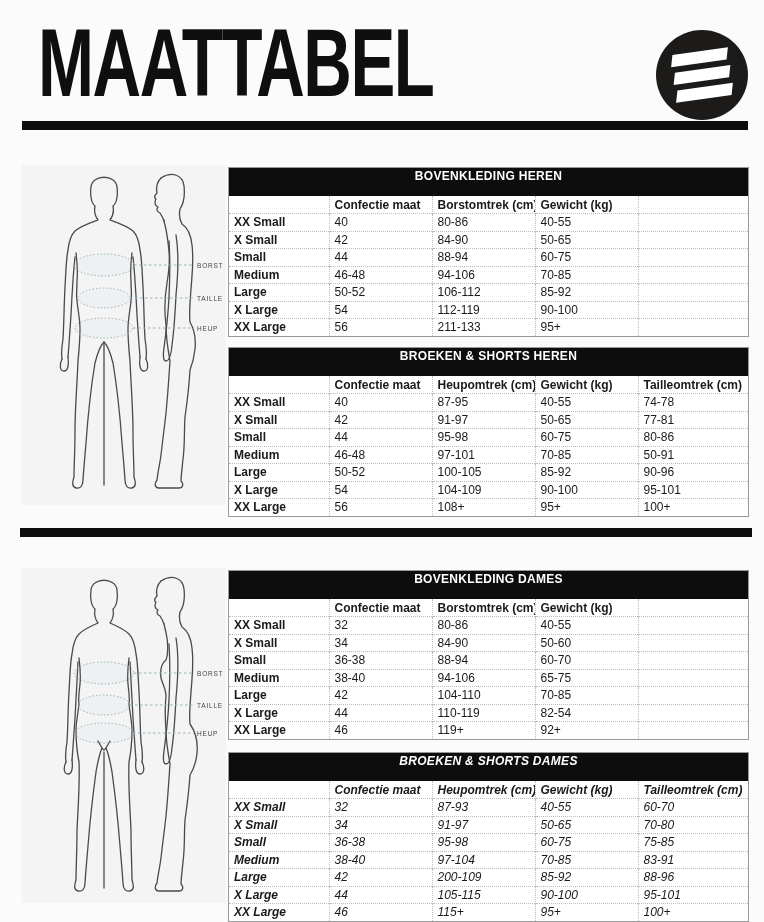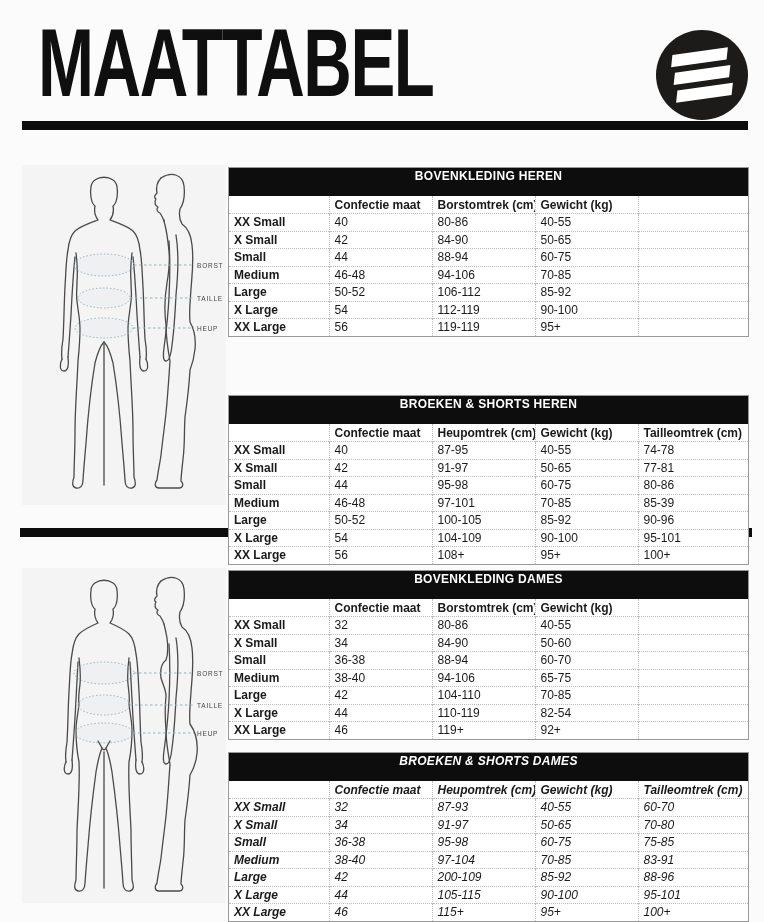--- a/index.html
+++ b/index.html
@@ -30,21 +30,21 @@
   
   .size-table{position:absolute;left:228px;width:521px;background:#ffffff;border:1px solid var(--table-border);box-sizing:border-box;}
   .t-title{height:28px;line-height:17px;background:var(--accent-black);color:#ffffff;text-align:center;
         font-weight:bold;font-size:12px;letter-spacing:0.3px;}
   .size-table table{border-collapse:collapse;table-layout:fixed;width:100%;}
   .size-table th,.size-table td{font-size:12px;padding:0 0 0 5px;text-align:left;white-space:nowrap;overflow:hidden;}
   .size-table thead th{height:17px;font-weight:bold;border-left:1px dotted var(--grid-dot);}
   .size-table thead th:first-child{border-left:none;}
   .size-table tbody td{height:16.5px;border-top:1px dotted var(--grid-dot);border-left:1px dotted var(--grid-dot);font-weight:normal;}
   .size-table tbody td:first-child{border-left:none;font-weight:bold;}
-  .tbl-1{top:167px;} .tbl-2{top:347px;margin-top:48px;} .tbl-3{top:570px;} .tbl-4{top:752px;font-style:italic;}
+  .tbl-1{top:167px;} .tbl-2{top:347px;} .tbl-3{top:570px;} .tbl-4{top:752px;font-style:italic;}
 </style>
 </head>
 <body>
 
 <div class="page">
 
   <div class="page-title">MAATTABEL</div>
 
   <div class="logo">
     <div class="logo-bars">
@@ -172,21 +172,21 @@
           <tr>
             <td>X Large</td>
             <td>54</td>
             <td>112-119</td>
             <td>90-100</td>
             <td></td>
           </tr>
           <tr>
             <td>XX Large</td>
             <td>56</td>
-            <td>119-119</td>
+            <td>211-133</td>
             <td>95+</td>
             <td></td>
           </tr>
         </tbody>
       </table>
   </div>
 
   <div class="size-table tbl-2">
     <div class="t-title">BROEKEN &amp; SHORTS HEREN</div>
     <table>
@@ -226,21 +226,21 @@
             <td>44</td>
             <td>95-98</td>
             <td>60-75</td>
             <td>80-86</td>
           </tr>
           <tr>
             <td>Medium</td>
             <td>46-48</td>
             <td>97-101</td>
             <td>70-85</td>
-            <td>85-39</td>
+            <td>50-91</td>
           </tr>
           <tr>
             <td>Large</td>
             <td>50-52</td>
             <td>100-105</td>
             <td>85-92</td>
             <td>90-96</td>
           </tr>
           <tr>
             <td>X Large</td>

